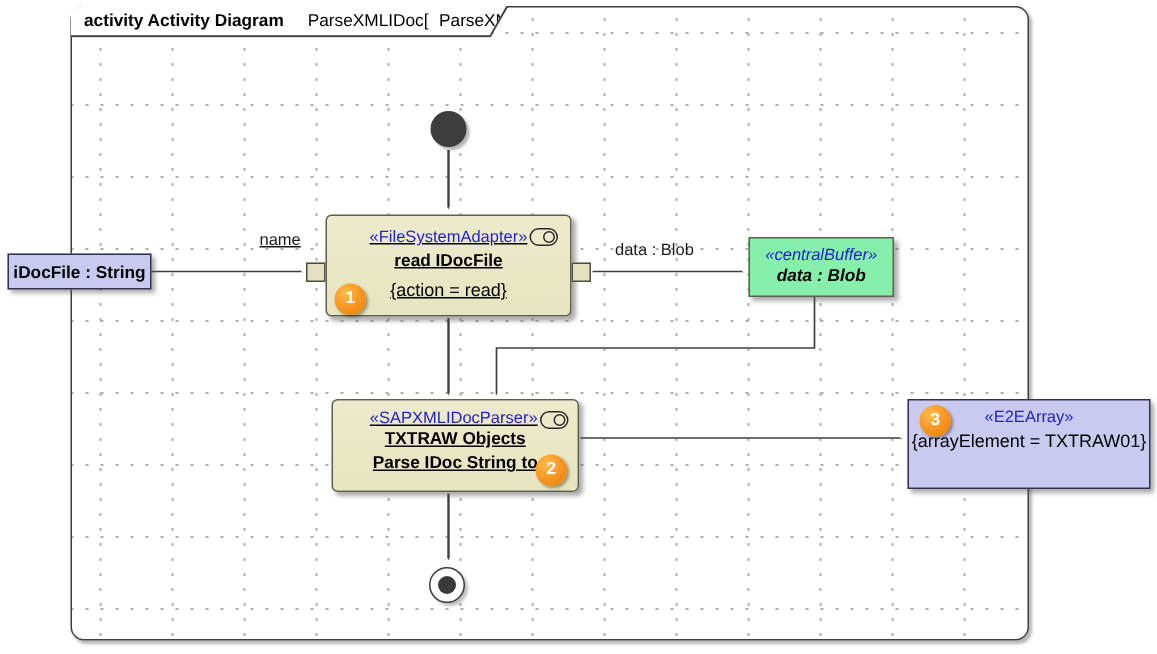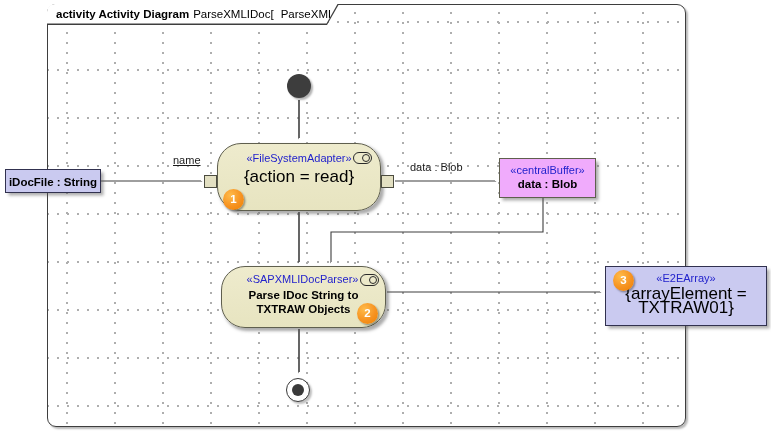--- a/index.html
+++ b/index.html
@@ -24,34 +24,34 @@
     clip-path:polygon(0 0,100% 0,calc(100% - 12px) 100%,0 100%);
   }
   #tab-inner{
     position:absolute;left:0;top:0;width:290.5px;height:19.5px;
     background:#ffffff;border-top-left-radius:8px;
     clip-path:polygon(0 0,100% 0,calc(100% - 11px) 100%,0 100%);
     display:flex;align-items:center;padding-left:9px;box-sizing:border-box;
     font-size:11.5px;white-space:nowrap;
   }
   #tab-inner b{margin-right:4px;text-align:center;}
-  #tab-inner .plain{margin-right:3px;}
+  #tab-inner .plain{margin-right:3px;margin-left:12px;}
   .tab-icon{display:inline-block;width:14px;height:13px;margin:0 3px 0 1px;vertical-align:-2px;}
   
   .node{position:absolute;box-sizing:border-box;text-align:center;}
   .shadowed{box-shadow:2.5px 2.5px 3px rgba(90,90,90,.5);}
   .action{
     background:linear-gradient(180deg,#eeebcd 0%,#e7e4c0 100%);
-    border:1.5px solid #5f5f4e;border-radius:24px;
+    border:1.5px solid #5f5f4e;border-radius:4px;text-decoration:underline;
   }
   .objnode{background:#cacaf0;border:1.4px solid #31314f;}
-  .buffer{background:#f0abfc;border:1.4px solid #5f5f4e;}
+  .buffer{background:#86efac;border:1.4px solid #5f5f4e;font-style:italic;}
   .stereo{color:#2222cc;font-size:11px;line-height:14px;}
   .nname{font-weight:bold;font-size:11.5px;line-height:14px;}
-  .constraint{font-size:17px;line-height:14px;}
+  .constraint{font-size:12px;line-height:14px;}
   
   .toggle-icon{
     position:absolute;width:17px;height:10px;border:1.4px solid #2a2a2a;
     border-radius:6px;background:transparent;
   }
   .toggle-icon::after{
     content:"";position:absolute;right:1px;top:0.6px;width:6px;height:6px;
     border:1.3px solid #2a2a2a;border-radius:50%;
   }
   
@@ -123,37 +123,38 @@
 
   <div class="node objnode shadowed" style="left:5px;top:169px;width:96px;height:24px;line-height:21px;">
     <span class="nname">iDocFile : String</span>
   </div>
 
   <div class="edge-label" style="left:173px;top:154px;text-decoration:underline;">name</div>
   <div class="edge-label" style="left:410px;top:161px;">data : Blob</div>
 
   <div class="node action shadowed" style="left:217px;top:143px;width:164px;height:68px;padding-top:7px;">
     <div class="stereo">«FileSystemAdapter»</div>
+    <div class="nname" style="margin-top:2px;">read IDocFile</div>
     <div class="constraint" style="margin-top:5px;">{action = read}</div>
     <span class="toggle-icon" style="right:8px;top:8px;"></span>
     <span class="badge" style="left:5px;bottom:0px;">1</span>
   </div>
 
   <div class="pin" style="left:204px;top:175px;"></div>
   <div class="pin" style="left:381px;top:175px;"></div>
 
   <div class="node buffer shadowed" style="left:499px;top:158px;width:97px;height:40px;padding-top:4px;">
     <div class="stereo">«centralBuffer»</div>
     <div class="nname">data : Blob</div>
   </div>
 
   <div class="node action shadowed" style="left:221px;top:266px;width:165px;height:62px;padding-top:5px;">
     <div class="stereo" style="padding-right:2px;">«SAPXMLIDocParser»</div>
+    <div class="nname">TXTRAW Objects</div>
     <div class="nname" style="margin-top:2px;">Parse IDoc String to</div>
-    <div class="nname">TXTRAW Objects</div>
     <span class="toggle-icon" style="right:6px;top:7px;"></span>
     <span class="badge" style="right:7px;bottom:3px;">2</span>
   </div>
 
   <div class="node objnode shadowed" style="left:605px;top:266px;width:162px;height:60px;padding-top:4px;">
     <div class="stereo">«E2EArray»</div>
     <div class="constraint" style="margin-top:2px;">{arrayElement = TXTRAW01}</div>
     <span class="badge" style="left:7px;top:3px;">3</span>
   </div>
 

